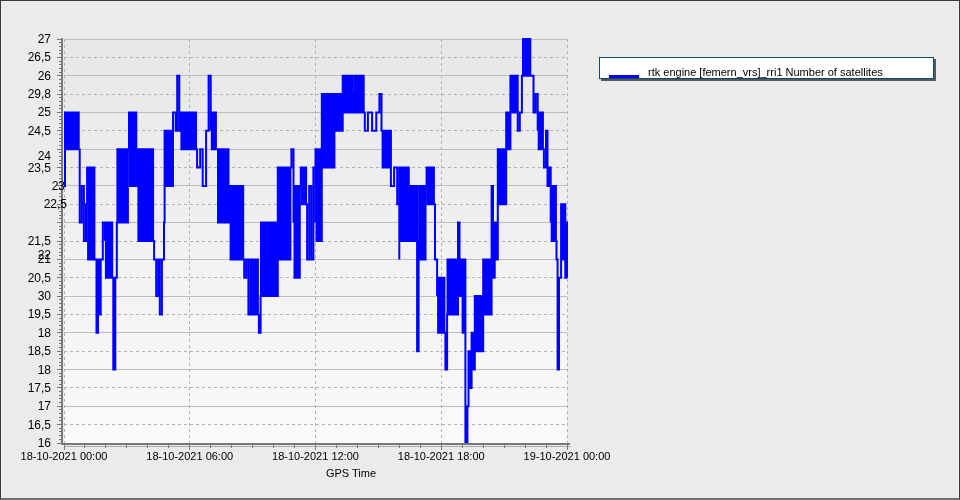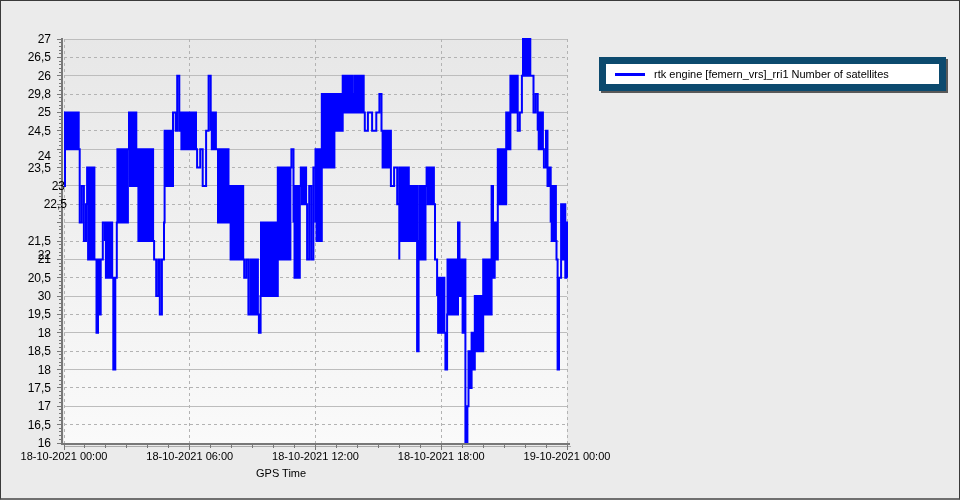--- a/index.html
+++ b/index.html
@@ -5,26 +5,26 @@
   html,body{margin:0;padding:0;}
   body{width:960px;height:500px;overflow:hidden;
        font-family:"Liberation Sans",sans-serif;}
   .screen{position:relative;width:958px;height:497px;background:#ebebeb;
           border:1px solid #3a3a3a;border-bottom:2px solid #6f6f6f;}
   .chart-svg{position:absolute;left:0;top:0;}
   .ylabel{position:absolute;width:46px;text-align:right;font-size:12px;color:#000;
           line-height:12px;}
   .xlabel{position:absolute;width:120px;text-align:center;font-size:11px;color:#000;
           line-height:13px;}
-  .axis-title{position:absolute;left:255px;top:466px;width:120px;text-align:left;
+  .axis-title{position:absolute;left:255px;top:466px;width:120px;text-align:right;
           font-size:11px;color:#000;}
   .legend{position:absolute;left:598px;top:56px;width:333px;height:20px;
-          background:#ffffff;border:7px solid #0c4a6e;
+          background:#ffffff;border:1px solid #0c4a6e;
           box-shadow:2px 2px 0 rgba(40,40,40,0.75);
-          display:flex;align-items:center;}
+          display:flex;align-items:flex-end;}
   .legend-line{width:30px;height:3px;margin-left:9px;flex:0 0 auto;}
   .legend-text{margin-left:9px;font-size:11px;color:#000;white-space:nowrap;}
 </style>
 </head>
 <body>
 
 <div class="screen">
   <svg class="chart-svg" id="chart-svg" width="958" height="497">
       <defs>
         <linearGradient id="pbg" x1="0" y1="0" x2="0" y2="1">

